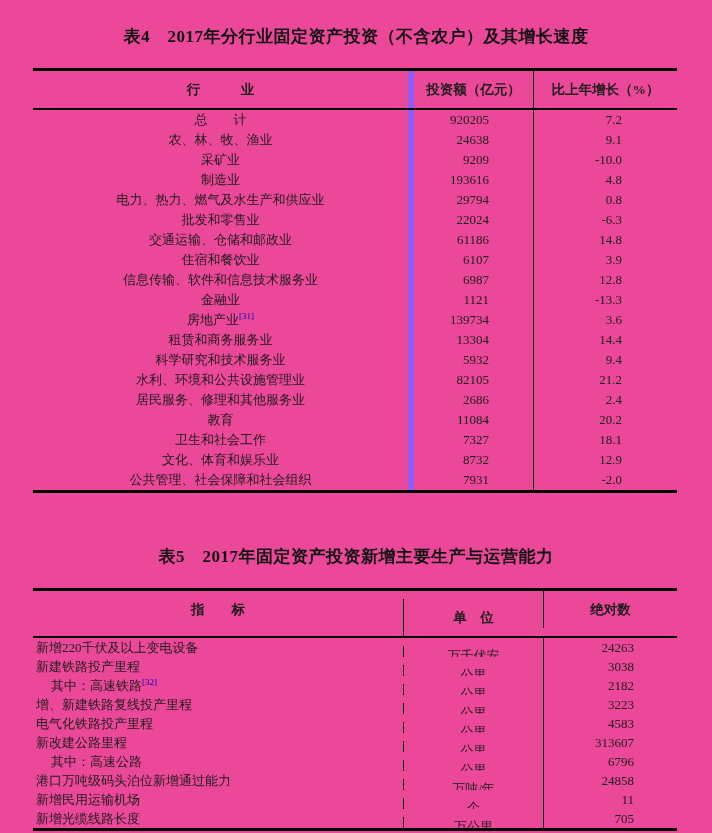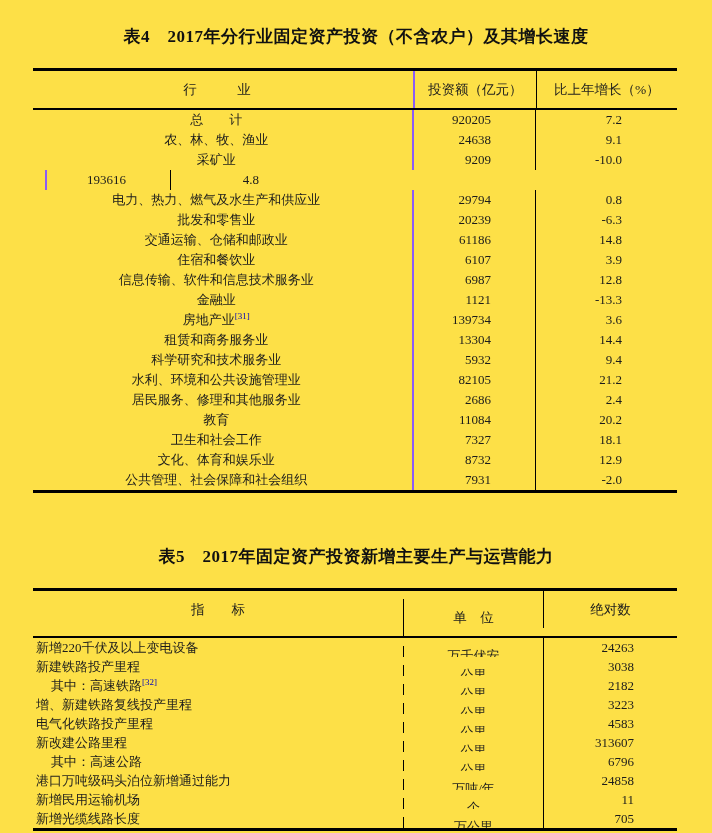--- a/index.html
+++ b/index.html
@@ -1,19 +1,19 @@
 <!DOCTYPE html>
 <html><head>
 <meta charset="utf-8">
 <style>
   html,body { margin:0; padding:0; background:#ffffff; }
   .page {
     position:relative;
     width:712px; height:833px;
-    background:#fde047;
+    background:#ec4899;
     font-family:"Liberation Serif","DejaVu Serif",serif;
     color:#1c1c1c;
     margin:0 auto;
     overflow:hidden;
   }
   .tbl-title {
     position:absolute; left:0; width:712px;
     margin:0;
     text-align:center;
     font-size:17px; font-weight:bold; color:#111111;
@@ -29,29 +29,30 @@
     font-size:13px;
   }
   #table4 { top:68px; }
   #table5 { top:588px; }
 
   .thead { display:flex; border-bottom:2px solid #000000; }
   .hcell {
     height:37px; box-sizing:border-box;
     display:flex; align-items:center; justify-content:center;
     font-size:13.5px;
+    font-weight:bold;
   }
   .trow { display:flex; }
   #table4 .trow { height:20px; line-height:20px; }
   #table5 .trow { height:19px; line-height:19px; }
   .cell { box-sizing:border-box; overflow:hidden; white-space:nowrap; }
 
   
   #table4 .c1 { width:375px; }
-  #table4 .c2 { width:125px; border-left:2px solid #8b5cf6;margin-left:12px; }
+  #table4 .c2 { width:125px; border-left:6px solid #8b5cf6; }
   #table4 .c3 { width:144px; border-left:1px solid #000000; }
   #table4 .trow .c1 { text-align:center; }
   #table4 .trow .c2 { text-align:right; padding-right:44px; }
   #table4 .trow .c3 { text-align:right; padding-right:55px; }
 
   
   #table5 .c1 { width:370px; }
   #table5 .c2 { width:140px; border-left:1px solid #000000;margin-top:8px; }
   #table5 .c3 { width:134px; border-left:1px solid #000000; }
   #table5 .trow .c1 { text-align:left; padding-left:3px; }
@@ -91,31 +92,32 @@
           <div class="cell c1">农、林、牧、渔业</div>
           <div class="cell c2">24638</div>
           <div class="cell c3">9.1</div>
         </div>
         <div class="trow">
           <div class="cell c1">采矿业</div>
           <div class="cell c2">9209</div>
           <div class="cell c3">-10.0</div>
         </div>
         <div class="trow">
+          <div class="cell c1">制造业</div>
           <div class="cell c2">193616</div>
           <div class="cell c3">4.8</div>
         </div>
         <div class="trow">
           <div class="cell c1">电力、热力、燃气及水生产和供应业</div>
           <div class="cell c2">29794</div>
           <div class="cell c3">0.8</div>
         </div>
         <div class="trow">
           <div class="cell c1">批发和零售业</div>
-          <div class="cell c2">20239</div>
+          <div class="cell c2">22024</div>
           <div class="cell c3">-6.3</div>
         </div>
         <div class="trow">
           <div class="cell c1">交通运输、仓储和邮政业</div>
           <div class="cell c2">61186</div>
           <div class="cell c3">14.8</div>
         </div>
         <div class="trow">
           <div class="cell c1">住宿和餐饮业</div>
           <div class="cell c2">6107</div>

